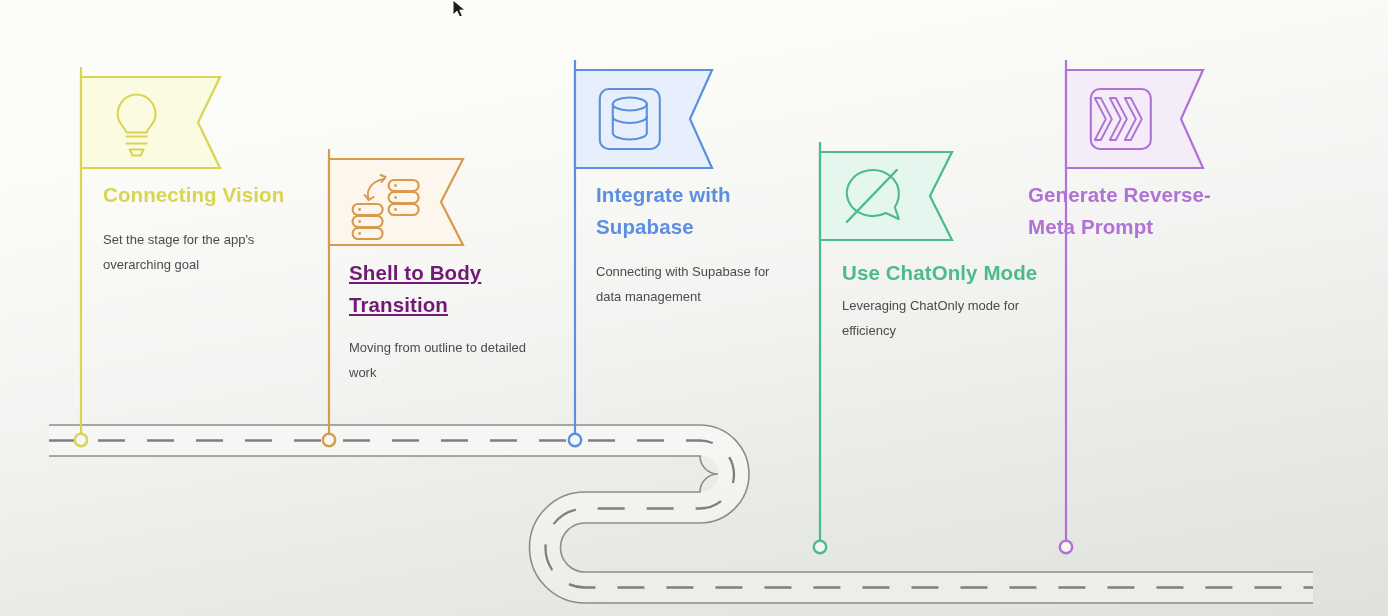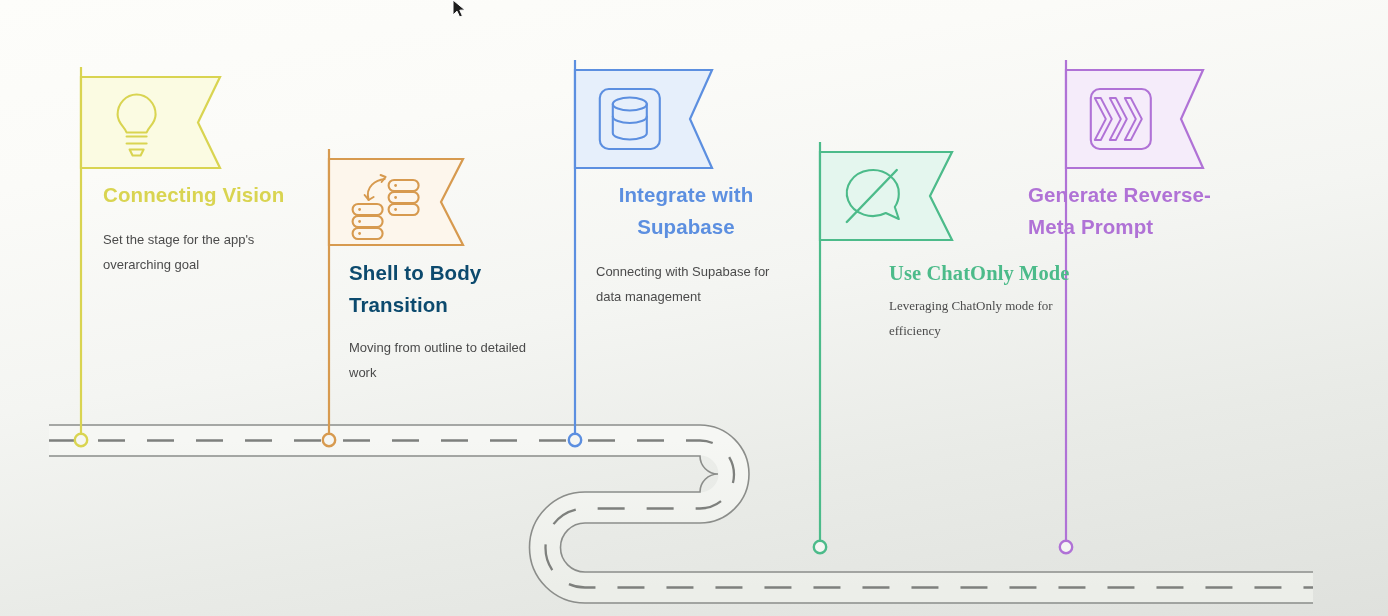--- a/index.html
+++ b/index.html
@@ -165,30 +165,30 @@
         </g>
       </g>
   </svg>
 
   <div class="txtwrap" style="left:103px;top:179px;width:195px;">
     <div class="ms-title" style="color:#d9d451;">Connecting Vision</div>
     <div class="ms-desc" style="margin-top:16px;">Set the stage for the app's overarching goal</div>
   </div>
 
   <div class="txtwrap" style="left:349px;top:257px;width:196px;">
-    <div class="ms-title" style="color:#0c4a6e;">Shell to Body Transition</div>
+    <div class="ms-title" style="color:#701a75;text-decoration:underline;">Shell to Body Transition</div>
     <div class="ms-desc" style="margin-top:14px;">Moving from outline to detailed work</div>
   </div>
 
   <div class="txtwrap" style="left:596px;top:179px;width:180px;">
-    <div class="ms-title" style="color:#5c8fe0;text-align:center;">Integrate with Supabase</div>
+    <div class="ms-title" style="color:#5c8fe0;">Integrate with Supabase</div>
     <div class="ms-desc" style="margin-top:16px;">Connecting with Supabase for data management</div>
   </div>
 
-  <div class="txtwrap" style="left:889px;top:257px;width:200px;font-family:Liberation Serif, serif;">
+  <div class="txtwrap" style="left:842px;top:257px;width:200px;">
     <div class="ms-title" style="color:#4cbb8a;">Use ChatOnly Mode</div>
     <div class="ms-desc" style="margin-top:4px;">Leveraging ChatOnly mode for efficiency</div>
   </div>
 
   <div class="txtwrap" style="left:1028px;top:179px;width:200px;">
     <div class="ms-title" style="color:#b072d6;">Generate Reverse-Meta Prompt</div>
   </div>
 
   <svg class="cursor" viewBox="0 0 18 24" xmlns="http://www.w3.org/2000/svg">
     <path d="M2 2 L2 17 L6 13.2 L8.6 19 L11.4 17.8 L8.8 12.2 L14 12 Z" fill="#1d1d1d" stroke="#ffffff" stroke-width="1"></path>

